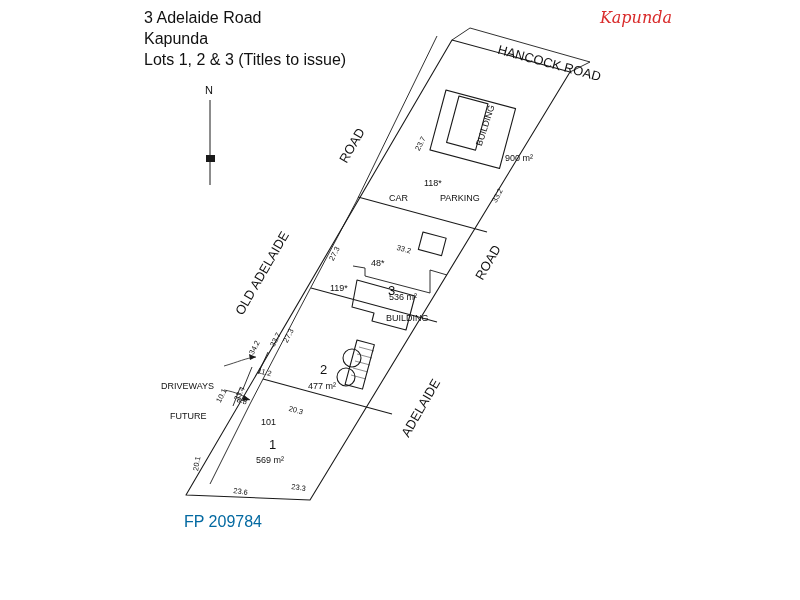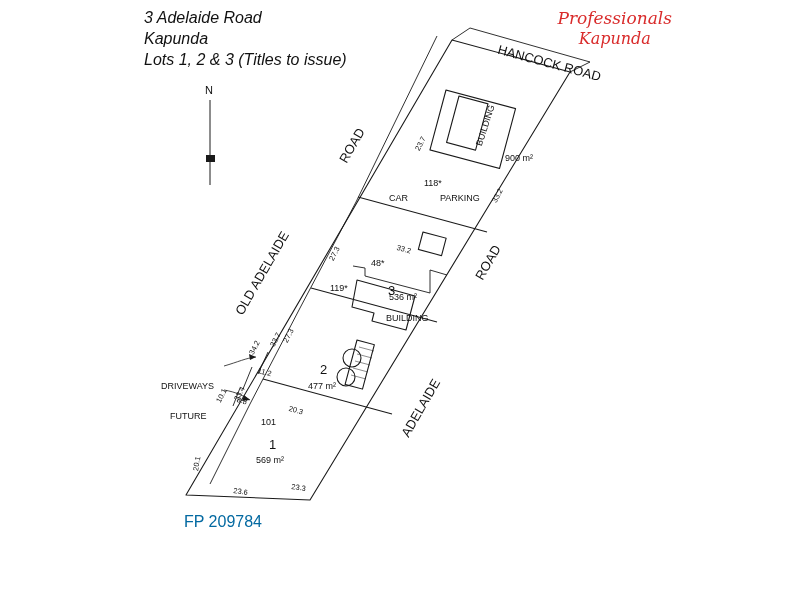--- a/index.html
+++ b/index.html
@@ -17,21 +17,21 @@
     color: #000000;
   }
   .title-block {
     position: absolute;
     left: 144px;
     top: 8px;
     line-height: 1.30;
     font-size: 16px;
     color: #111111;
   }
-  .title-block div { white-space: nowrap; font-style: italic; }
+  .title-block div { white-space: nowrap; }
 
   .brand {
     position: absolute;
     right: 128px;
     top: 8px;
     text-align: center;
     color: #d92b2b;
     font-family: "DejaVu Serif", serif;
     font-size: 17px;
     line-height: 1.25;
@@ -81,21 +81,20 @@
 
 <div id="page">
 
   <div class="title-block">
     <div>3 Adelaide Road</div>
     <div>Kapunda</div>
     <div>Lots 1, 2 &amp; 3 (Titles to issue)</div>
   </div>
 
   <div class="brand">
-    <div class="b1">Professionals</div>
     <div class="b2">Kapunda</div>
   </div>
 
   <svg class="plan" viewBox="0 0 800 600">
     <g fill="none" stroke="#1a1a1a" stroke-width="1.1" stroke-linejoin="round">
 
       <polygon points="452,40 570,72 310,500 186,495"></polygon>
 
       <polyline points="437,36 356,202 300,308 250,404 210,484" stroke="#1a1a1a" stroke-width="0.9"></polyline>
       <polyline points="452,40 362,206 306,312 256,408 216,490" stroke="none"></polyline>

